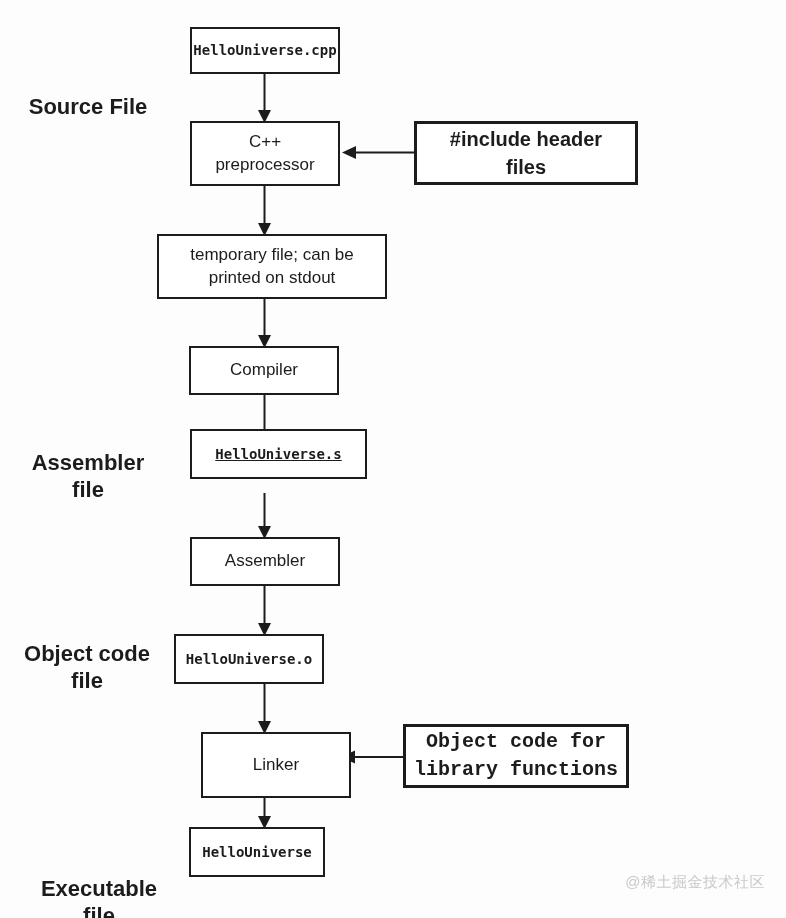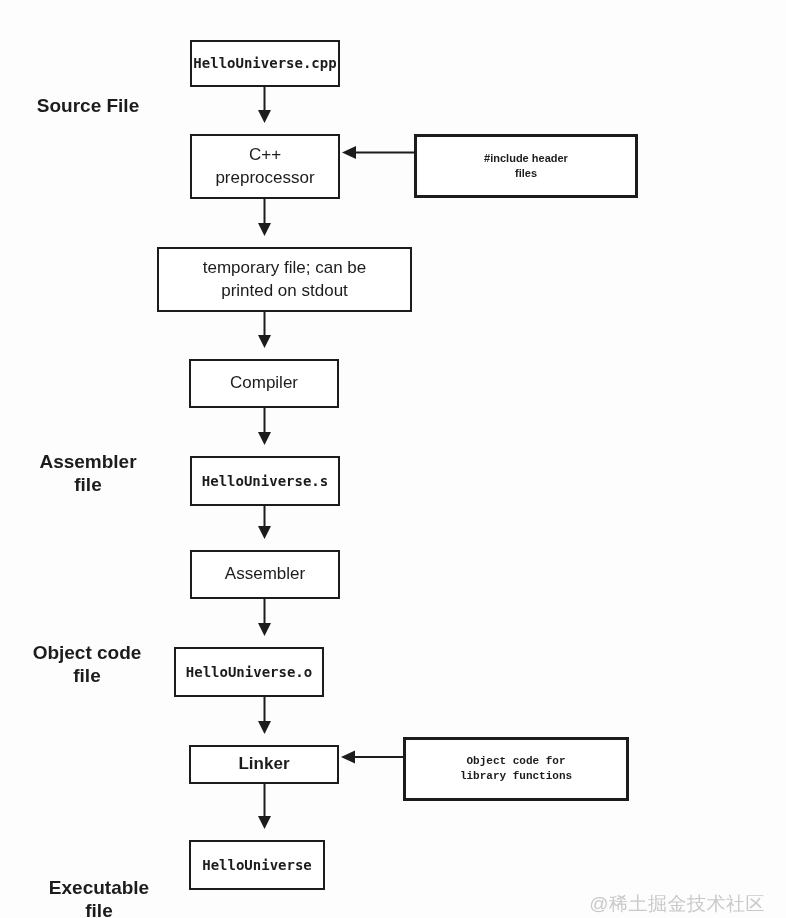--- a/index.html
+++ b/index.html
@@ -25,55 +25,54 @@
     box-sizing: border-box;
     background: #ffffff;
     border: 2px solid var(--line, #1c1c1c);
     color: var(--text, #1c1c1c);
     display: flex;
     align-items: center;
     justify-content: center;
     text-align: center;
     white-space: pre-line;
     line-height: 1.3;
-    margin-top: 13px;
   }
   .mono {
     font-family: "DejaVu Sans Mono", "Liberation Mono", monospace;
     font-weight: bold;
     font-size: 14px;
   }
   .sans {
     font-family: "Liberation Sans", sans-serif;
     font-size: 17px;
   }
   .note {
     border-width: 3px;
     font-family: "Liberation Sans", sans-serif;
     font-weight: bold;
-    font-size: 11px;
+    font-size: 20px;
     line-height: 1.4;
     text-align: center;
   }
   .side-label {
     position: absolute;
     font-family: "Liberation Sans", sans-serif;
     font-weight: bold;
-    font-size: 19px;
+    font-size: 22px;
     line-height: 1.22;
     color: var(--text, #1c1c1c);
     text-align: center;
     white-space: pre-line;
   }
   .watermark {
     position: absolute;
-    top: 891px;
+    top: 873px;
     right: 21px;
     font-family: "Liberation Sans", sans-serif;
-    font-size: 19px;
+    font-size: 15px;
     color: var(--watermark, #c9c9c9);
     letter-spacing: 0.5px;
   }
   .arrow-line { stroke: var(--line, #1c1c1c); stroke-width: 2; }
   .arrow-head { fill: var(--line, #1c1c1c); }
 </style>
 </head>
 <body>
 
 <div class="canvas">
@@ -132,32 +131,32 @@
 file</div>
 
   <div class="box mono" style="left:190px; top:27px; width:150px; height:47px;">HelloUniverse.cpp</div>
 
   <div class="box sans" style="left:190px; top:121px; width:150px; height:65px;">C++
 preprocessor</div>
 
   <div class="box note" style="left:414px; top:121px; width:224px; height:64px;">#include header
 files</div>
 
-  <div class="box sans" style="left:157px; top:234px; width:255px; height:65px;">temporary file; can be
+  <div class="box sans" style="left:157px; top:234px; width:230px; height:65px;">temporary file; can be
 printed on stdout</div>
 
   <div class="box sans" style="left:189px; top:346px; width:150px; height:49px;">Compiler</div>
 
-  <div class="box mono" style="left:190px; top:443px; width:150px; height:50px;">HelloUniverse.s</div>
+  <div class="box mono" style="left:190px; top:429px; width:177px; height:50px;text-decoration:underline;">HelloUniverse.s</div>
 
   <div class="box sans" style="left:190px; top:537px; width:150px; height:49px;">Assembler</div>
 
   <div class="box mono" style="left:174px; top:634px; width:150px; height:50px;">HelloUniverse.o</div>
 
-  <div class="box sans" style="left:189px; top:732px; width:150px; height:39px;font-weight:bold;">Linker</div>
+  <div class="box sans" style="left:201px; top:732px; width:150px; height:66px;">Linker</div>
 
   <div class="box note" style="left:403px; top:724px; width:226px; height:64px;font-family:Liberation Mono, monospace;">Object code for
 library functions</div>
 
   <div class="box mono" style="left:189px; top:827px; width:136px; height:50px;">HelloUniverse</div>
 
   <div class="watermark">@稀土掘金技术社区</div>
 </div>
 
 </body></html>

